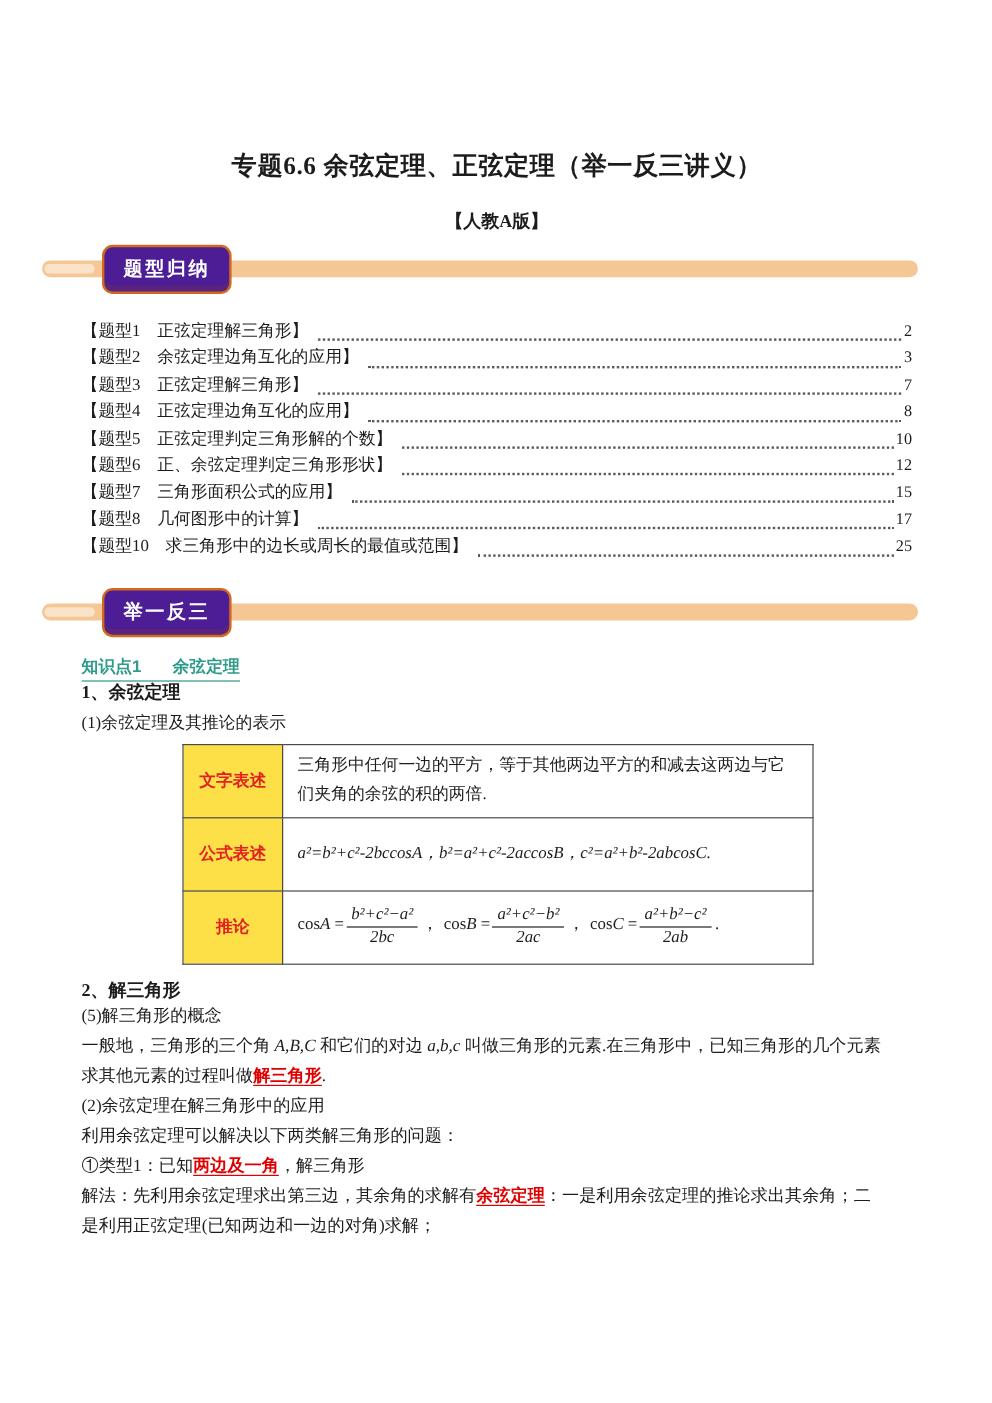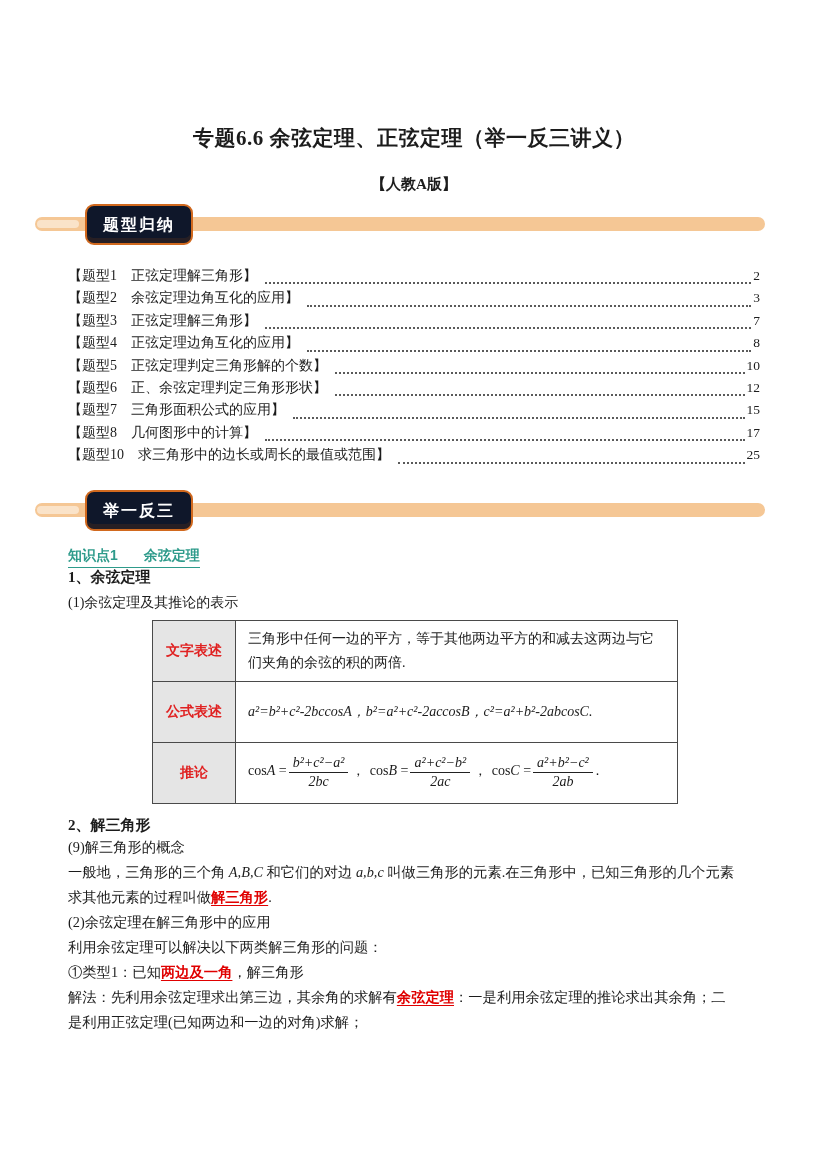--- a/index.html
+++ b/index.html
@@ -27,21 +27,21 @@
     position: absolute; left: 0; top: 13px; width: 100%; height: 14px;
     background: #F5C795; border-radius: 7px;
   }
   .banner .bar .bar-stub {
     position: absolute; left: 2px; top: 3px; width: 42px; height: 8px;
     background: #FAE3C9; border-radius: 4px;
   }
   .banner .badge {
     position: absolute; left: 50px; top: 0; height: 33px; line-height: 33px;
     padding: 2px 16px 2px;
-    background: #0f172a; border: 2px solid #D1691E; border-radius: 9px;
+    background: #4c1d95; border: 2px solid #D1691E; border-radius: 9px;
     color: #ffffff; font-family: "Liberation Sans", "DejaVu Sans", sans-serif;
     font-weight: bold; font-size: 16px; letter-spacing: 2px;
     box-shadow: inset 0 -5px 0 rgba(150,70,10,0.18);
   }
 
   
   .toc { margin-top: 22px; }
   .toc-row {
     display: flex; align-items: baseline; height: 22.4px;
     font-size: 14px; cursor: pointer;
@@ -62,21 +62,21 @@
   }
   .kp .kp-title { padding-left: 26px; }
 
   .s-heading { font-size: 15px; font-weight: bold; }
   .s-sub { margin-top: 7px; font-size: 14px; }
 
   
   .k-table { margin: 8px 0 0 84px; border-collapse: collapse; width: 526px; table-layout: fixed; }
   .k-table td { border: 1.5px solid #4a4a4a; }
   .k-table .th-cell {
-    width: 80px; background: #e5e5e5; text-align: center;
+    width: 80px; background: #fde047; text-align: center;
     color: #E02222; font-weight: bold; font-size: 14px;
     font-family: "Liberation Sans", "DejaVu Sans", sans-serif;
   }
   .k-table .tc-cell { padding: 6px 12px; font-size: 14px; line-height: 24px; }
   .k-table tr { height: 61px; }
   .formula { font-style: italic; }
   .inference-cell { font-size: 14px; white-space: nowrap; }
   .fn { font-style: normal; }
   .mvar { font-style: italic; }
   .frac {
@@ -189,21 +189,21 @@
       <td class="tc-cell inference-cell">
         <span><span class="fn">cos</span><span class="mvar">A</span> <span class="fn">=</span><span class="frac"><span class="num">b²+c²−a²</span><span class="den">2bc</span></span></span><span class="sep">，</span>
         <span><span class="fn">cos</span><span class="mvar">B</span> <span class="fn">=</span><span class="frac"><span class="num">a²+c²−b²</span><span class="den">2ac</span></span></span><span class="sep">，</span>
         <span><span class="fn">cos</span><span class="mvar">C</span> <span class="fn">=</span><span class="frac"><span class="num">a²+b²−c²</span><span class="den">2ab</span></span></span><span class="sep">.</span>
       </td>
     </tr>
   </tbody>
     </table>
 
   <div class="s-heading s2-heading">2、解三角形</div>
-  <div class="para">(9)解三角形的概念</div>
+  <div class="para">(5)解三角形的概念</div>
 
   <div class="para">
     <span>一般地，三角形的三个角 </span><span class="mvar">A,B,C</span><span> 和它们的对边 </span><span class="mvar">a,b,c</span><span> 叫做三角形的元素.在三角形中，已知三角形的几个元素</span>
   </div>
   <div class="para">
     <span>求其他元素的过程叫做</span><span class="red-key">解三角形</span><span>.</span>
   </div>
 
   <div class="para">(2)余弦定理在解三角形中的应用</div>
   <div class="para">利用余弦定理可以解决以下两类解三角形的问题：</div>

